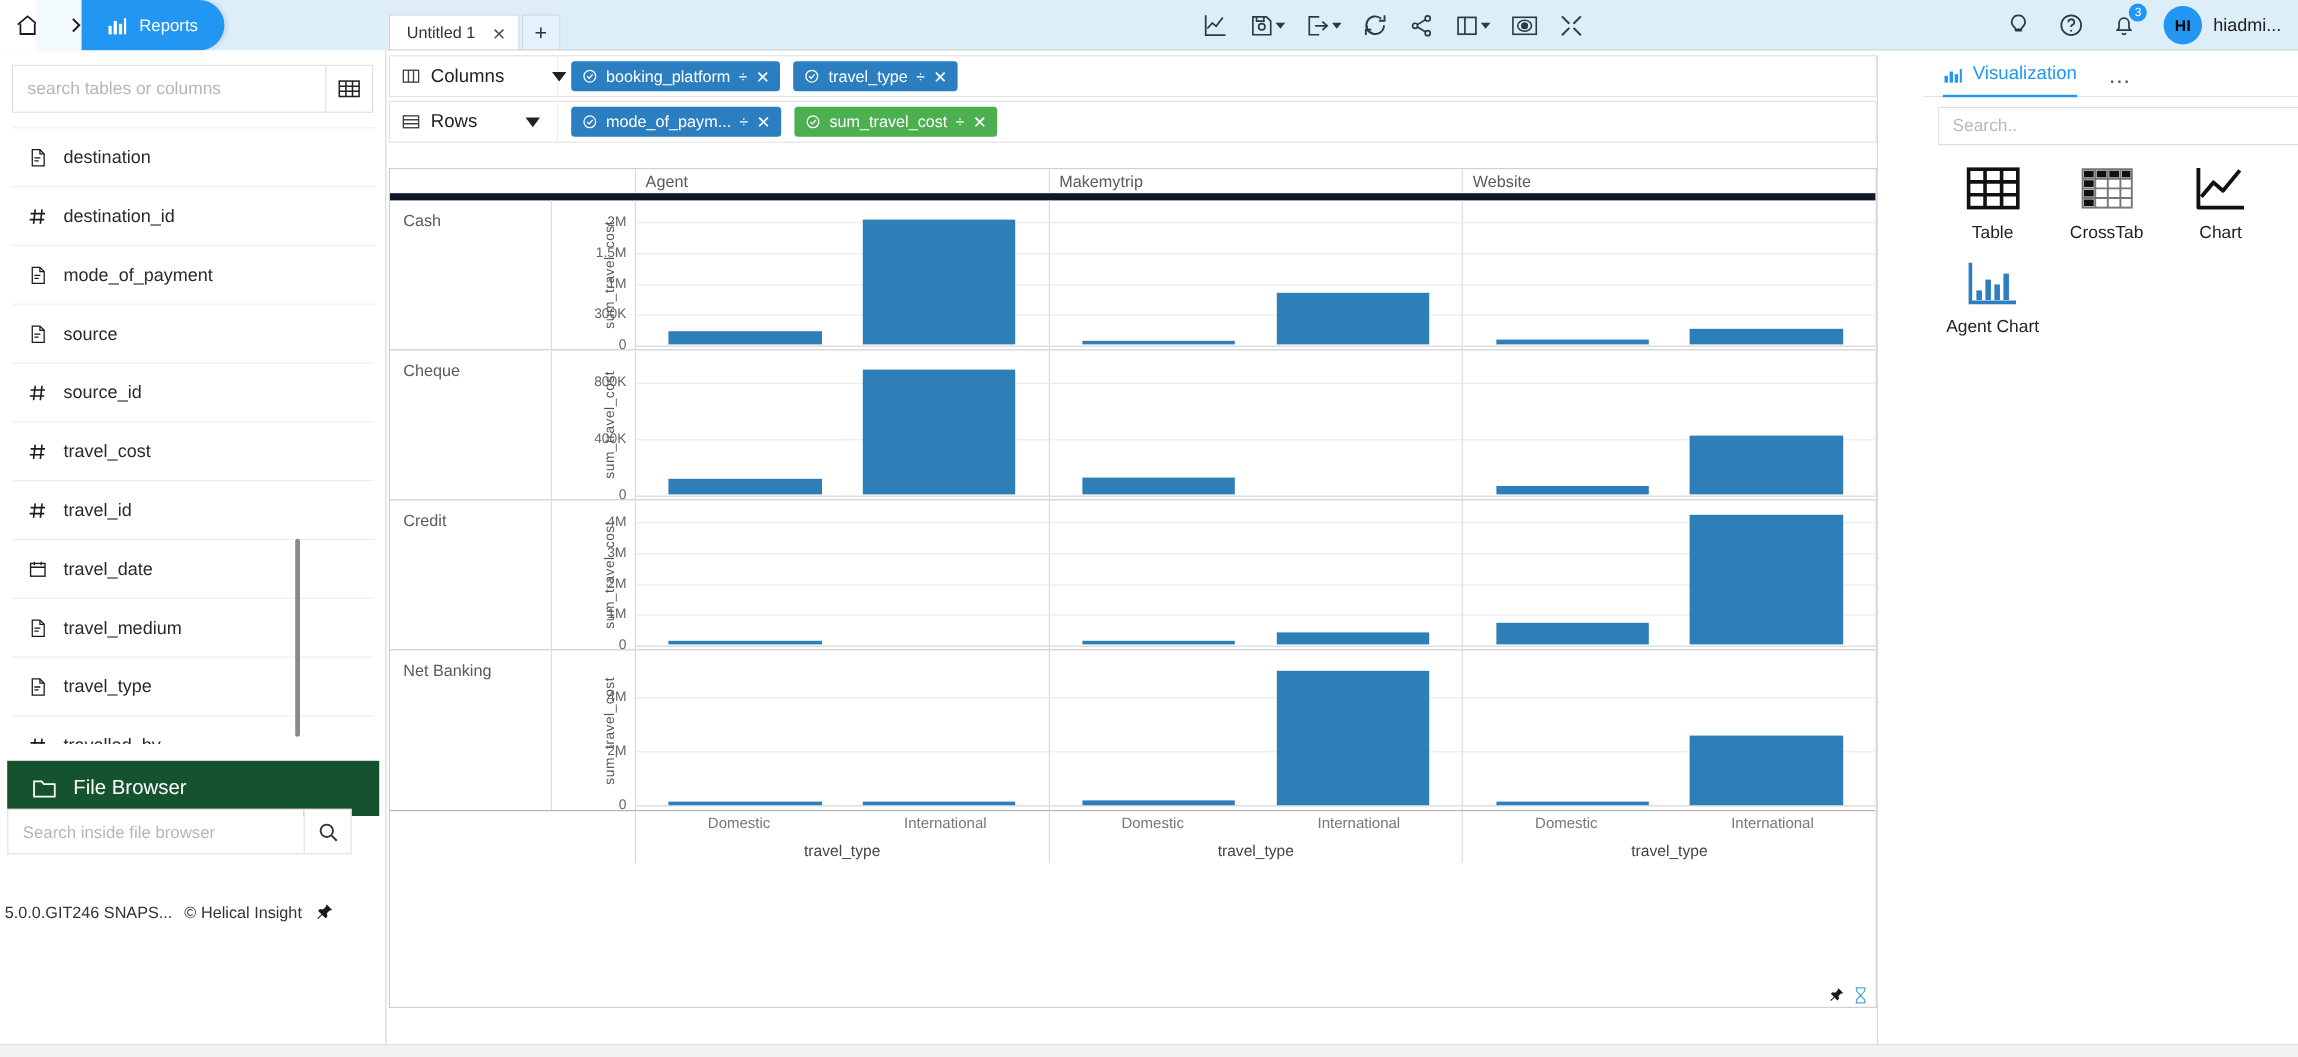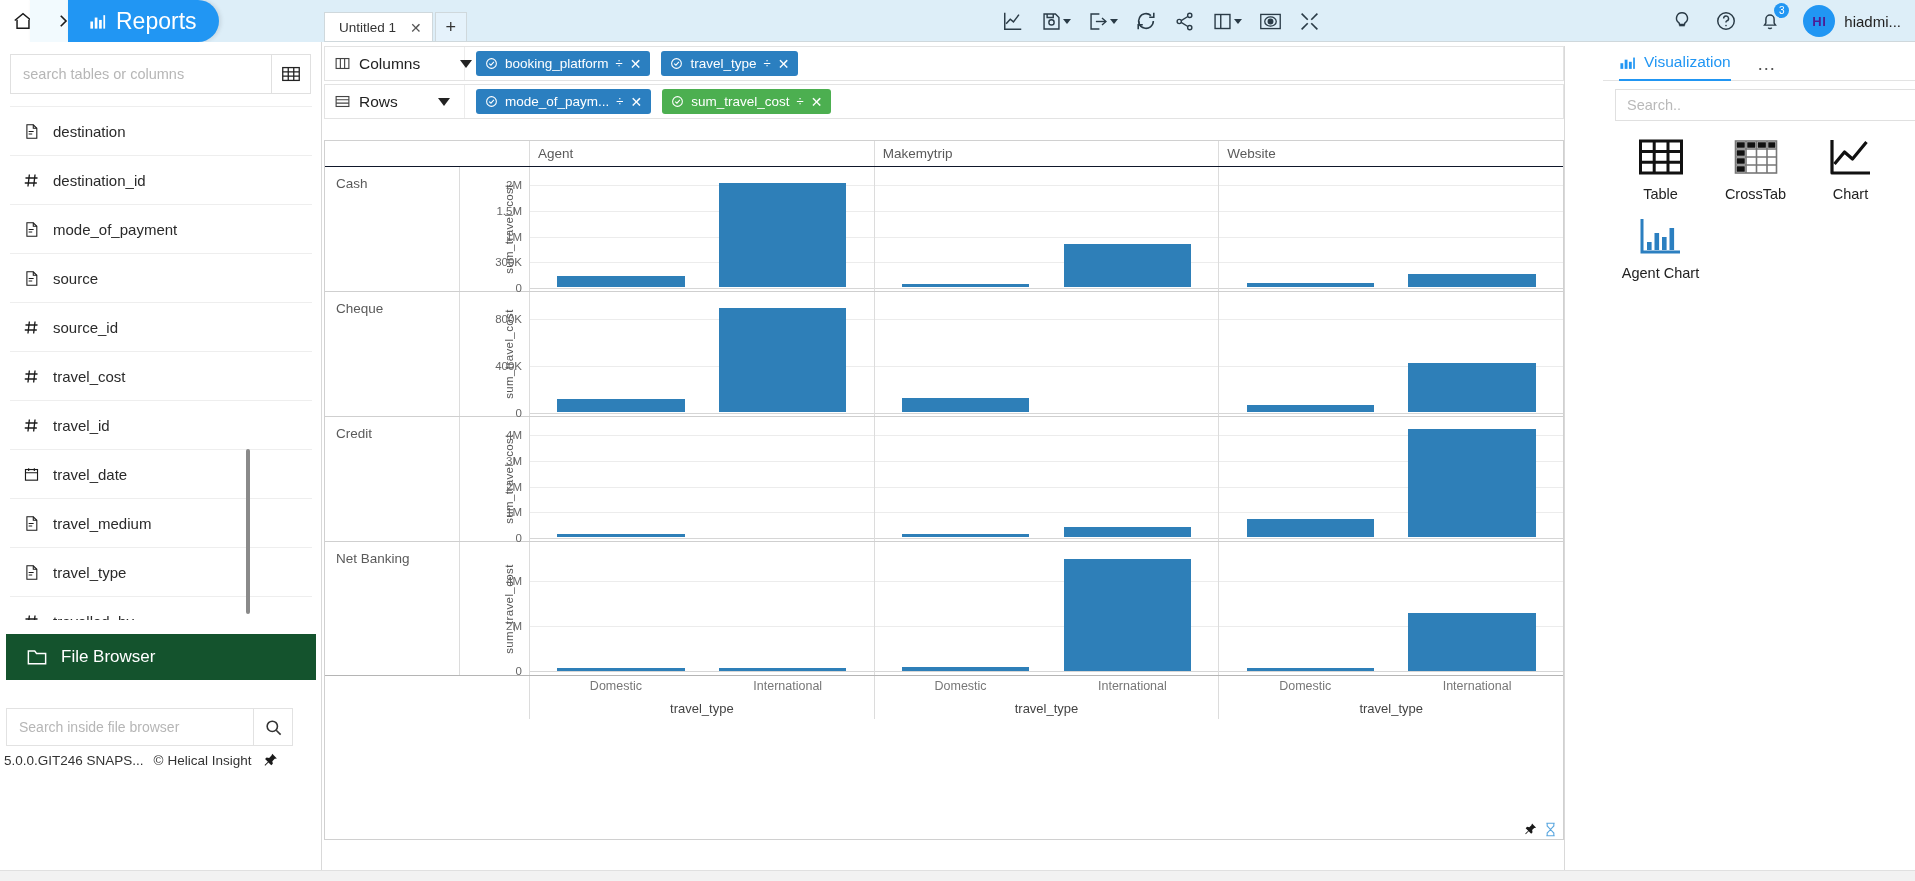--- a/index.html
+++ b/index.html
@@ -23,21 +23,21 @@
     height: 42px; display: flex; align-items: center; padding: 0 14px;
     background: #ffffff; border-radius: 0 26px 26px 0; margin-left: -20px;
     box-shadow: 2px 0 4px rgba(0,0,0,0.10); position: relative;
   }
   .crumb-pill.first { margin-left: 0; padding-left: 12px; padding-right: 16px; }
   .crumb-pill.sep { background: #f2fafe; padding: 0 16px 0 24px; }
   .crumb-pill.active {
     background: #2196f3; color: #fff; padding: 0 22px 0 20px;
     border-radius: 0 26px 26px 0;
   }
-  .crumb-pill.active .crumb-label { color: #fff; font-size: 23px; }
+  .crumb-pill.active .crumb-label { color: #fff; font-size: 14px; }
   .crumb-label { font-size: 15px; color: #333; white-space: nowrap; }
   .ico { display: inline-flex; align-items: center; justify-content: center; }
 
   
   #tabstrip {
     position: absolute; left: 324px; bottom: 0; height: 42px;
     display: flex; align-items: flex-end;
   }
   .doc-tab {
     height: 30px; background: #fff; border: 1px solid #cfd8dc; border-bottom: none;
@@ -68,21 +68,21 @@
     width: 0; height: 0; border-left: 4px solid transparent; border-right: 4px solid transparent;
     border-top: 5px solid #2a3b47;
   }
   #bell-wrap { position: relative; }
   #bell-badge {
     position: absolute; top: -7px; right: -8px; background: #2196f3; color: #fff;
     font-size: 10px; min-width: 15px; height: 15px; border-radius: 8px;
     display: flex; align-items: center; justify-content: center; padding: 0 3px;
   }
   #avatar {
-    width: 32px; height: 32px; border-radius: 50%; background: #2196f3; color: #4c1d95;
+    width: 32px; height: 32px; border-radius: 50%; background: #2196f3; color: #000000;
     display: flex; align-items: center; justify-content: center;
     font-size: 13px; font-weight: bold; letter-spacing: .5px;
   }
   #username { font-size: 15px; color: #222; }
   #user-area { display: flex; align-items: center; gap: 9px; }
 
   
   #sidebar {
     position: absolute; left: 0; top: 42px; width: 322px; height: 839px;
     background: #fff; border-right: 1px solid #d9d9d9;
@@ -112,21 +112,21 @@
   #fl-scroll {
     position: absolute; left: 246px; top: 407px; width: 4px; height: 165px;
     background: #8a8a8a; border-radius: 2px;
   }
   #file-browser-btn {
     position: absolute; left: 6px; top: 592px; width: 310px; height: 46px;
     background: #14532d; color: #fff; display: flex; align-items: center;
     gap: 13px; padding-left: 20px; cursor: pointer; font-size: 17px;
   }
   #fb-search-row {
-    position: absolute; left: 6px; top: 666px; width: 287px; height: 38px; display: flex;
+    position: absolute; left: 6px; top: 632px; width: 287px; height: 38px; display: flex;
   }
   #fb-search {
     flex: 1; border: 1px solid #e2e2e2; border-right: none; padding: 0 12px;
     font-size: 14px; color: #555; outline: none; font-family: "Liberation Sans", sans-serif;
   }
   #fb-search::placeholder { color: #b6b6b6; }
   #fb-search-btn {
     width: 40px; border: 1px solid #e2e2e2; background: #fff;
     display: flex; align-items: center; justify-content: center; cursor: pointer;
   }
@@ -161,21 +161,21 @@
   .pill.blue { background: #2b7fc0; }
   .pill.green { background: #4caf50; }
   .pill-x { font-size: 14px; line-height: 1; }
   .pill-sort { font-size: 13px; line-height: 1; }
 
   
   #chart-panel {
     position: absolute; left: 324px; top: 140px; width: 1240px; height: 700px;
     border: 1px solid #d0d0d0; background: #fff; overflow: hidden;
   }
-  #col-header-row { display: flex; height: 26px; border-bottom: 1px solid #0f172a; }
+  #col-header-row { display: flex; height: 26px; border-bottom: 6px solid #0f172a; }
   #col-header-corner { width: 205px; border-right: 1px solid #dcdcdc; flex: none; }
   .col-header-cell {
     flex: 1; border-right: 1px solid #dcdcdc; display: flex; align-items: center;
     padding-left: 8px; font-size: 13.5px; color: #5a5a5a;
   }
   .col-header-cell:last-child { border-right: none; }
 
   .chart-row { display: flex; border-bottom: 1px solid #cfcfcf; }
   .chart-row:last-of-type { border-bottom: none; }
   .row-label-cell {

